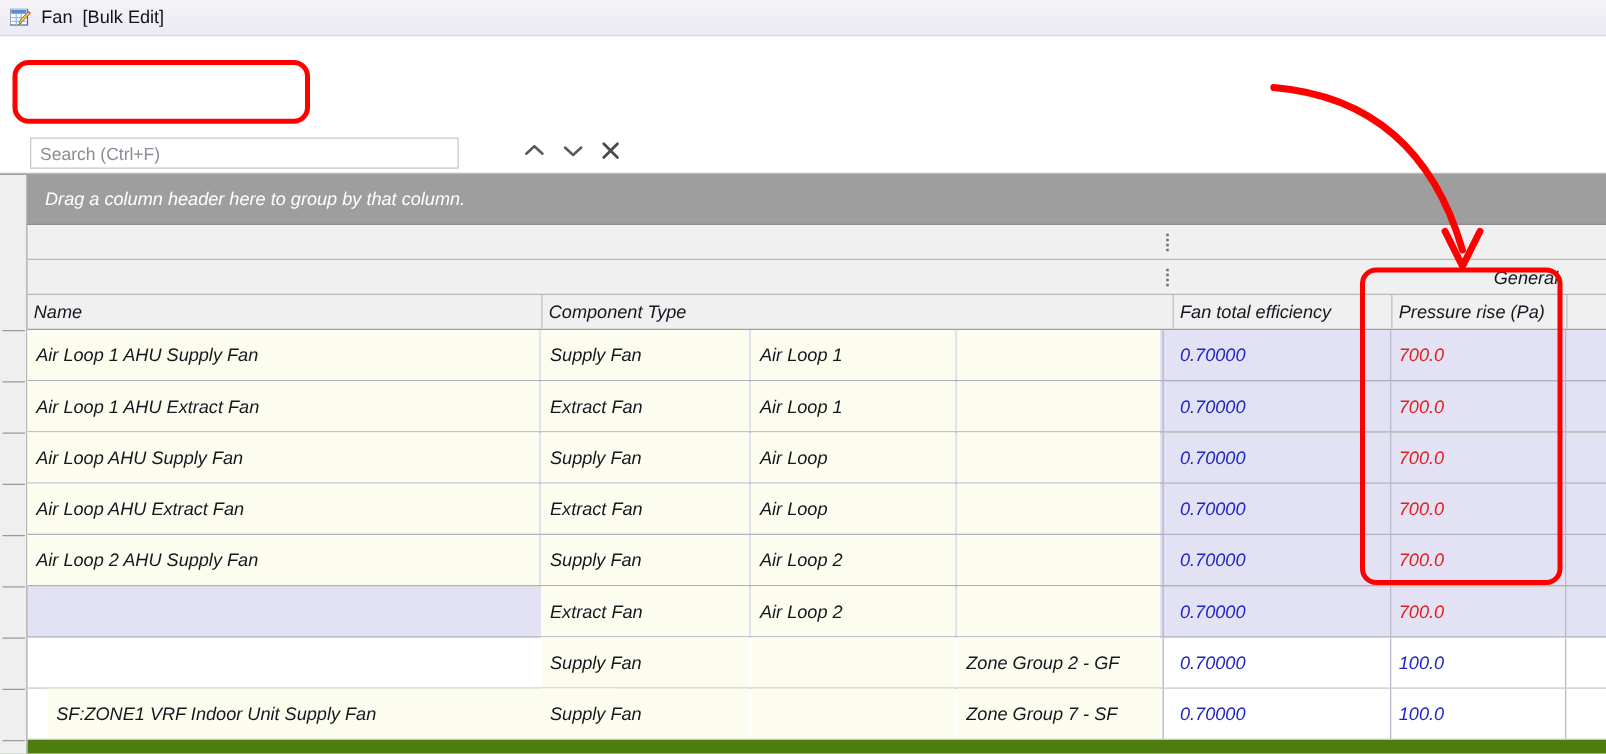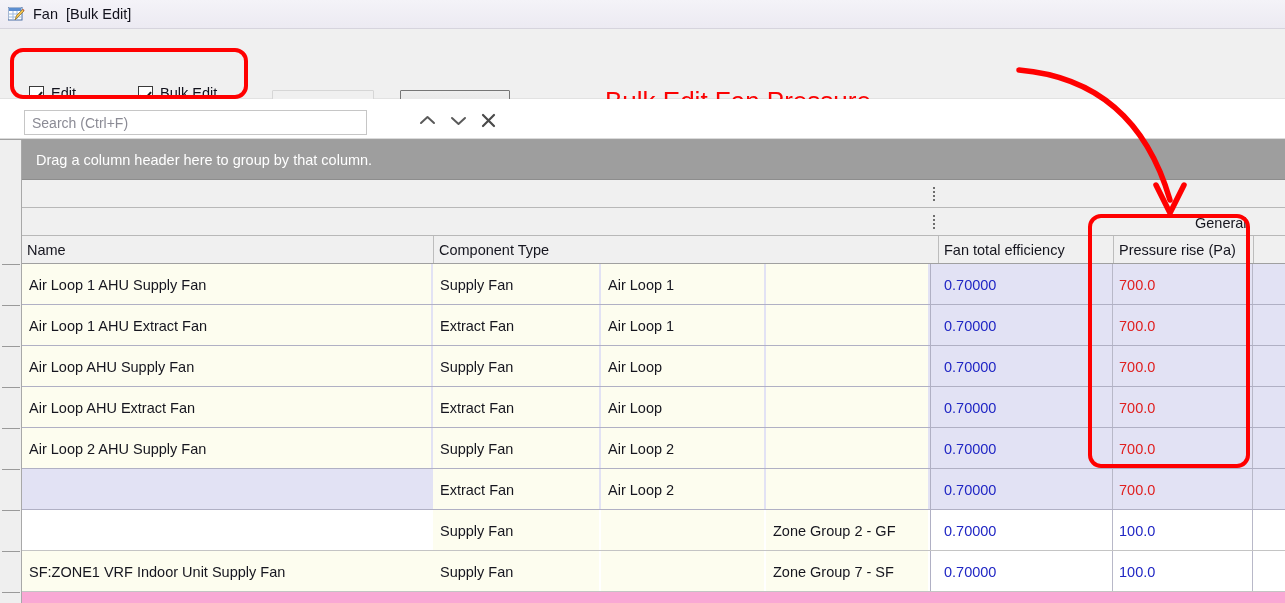--- a/index.html
+++ b/index.html
@@ -66,21 +66,21 @@
     border:1px solid #c6c6c6; background:#ffffff;
     display:flex; align-items:center; padding-left:7px;
     font-size:14px; color:#8b8b95;
   }
   .navicons { position:absolute; left:419px; top:113px; display:flex; gap:14px; align-items:center; }
   .navicons svg { display:block; }
 
   
   .grid {
     position:absolute; left:0; top:139px; width:1285px; height:464px;
-    background:#f9a8d4; border-top:1px solid #a0a0a0;
+    background:#4d7c0f; border-top:1px solid #a0a0a0;font-style:italic;
   }
   .gutter {
     position:absolute; left:0; top:0; width:22px; height:464px;
     background:#efefef; border-right:1px solid #a8a8a8;
   }
   .gutter-tick { position:absolute; left:2px; width:18px; height:1px; background:#9a9a9a; }
 
   .grouppanel {
     position:absolute; left:22px; top:0; width:1263px; height:40px;
     background:#9e9e9e; border-bottom:1px solid #8d8d8d;
@@ -153,38 +153,20 @@
         <line x1="1" y1="10" x2="13" y2="10" stroke="#9dbbe0" stroke-width="1"></line>
         <line x1="5" y1="4" x2="5" y2="13" stroke="#9dbbe0" stroke-width="1"></line>
         <line x1="9" y1="4" x2="9" y2="13" stroke="#9dbbe0" stroke-width="1"></line>
         <path d="M7 13 L8.5 8.5 L14.5 2.5 L16 4 L10 10 Z" fill="#f2c14e" stroke="#8a6d1f" stroke-width="0.7"></path>
         <path d="M14.5 2.5 L16 4 L16.6 3.2 L15.2 1.9 Z" fill="#c94f3d"></path>
       </svg>
     </span>
     <span class="title-text">Fan  [Bulk Edit]</span>
   </div>
 
-  <div class="toolbar">
-
-    <div class="chk-wrap" style="left:29px; top:64px; transform:translateY(-50%);">
-      <span class="chkbox"></span>
-      <span class="chk-label">Edit</span>
-    </div>
-
-    <div class="chk-wrap" style="left:138px; top:64px; transform:translateY(-50%);">
-      <span class="chkbox"></span>
-      <span class="chk-label">Bulk Edit</span>
-    </div>
-
-    <div class="tbtn disabled" style="left:272px; width:102px;">Clear Filters</div>
-
-    <div class="tbtn enabled" style="left:400px; width:110px;">Export...</div>
-
-    <div class="annot">Bulk Edit Fan Pressure</div>
-  </div>
 
   <div class="searchrow"></div>
   <div class="searchbox">Search (Ctrl+F)</div>
   <div class="navicons">
     <span>
       <svg width="17" height="13" viewBox="0 0 17 13">
           <path d="M2 9 L8.5 3 L15 9" stroke="#5a5a5a" stroke-width="2" fill="none" stroke-linecap="round" stroke-linejoin="round"></path>
         </svg>
     </span>
     <span>
@@ -327,21 +309,21 @@
           <div class="cell text" style="left: 579px; width: 163px;"></div>
           <div class="cell text" style="left: 744px; width: 162px;">Zone Group 2 - GF</div>
           <div class="cell " style="left: 916px; width: 174px; color: rgb(32, 38, 196);">0.70000</div>
           <div class="cell " style="left: 1091px; width: 139px; color: rgb(32, 38, 196);">100.0</div>
           <div class="vsep" style="left: 908px;"></div>
           <div class="vsep" style="left: 1090px; background: rgb(184, 184, 200);"></div>
           <div class="vsep" style="left: 1230px; background: rgb(184, 184, 200);"></div>
           <div class="hsep grey" style="top: 40px;"></div>
         </div>
         <div class="row" style="top: 287px; background: rgb(255, 255, 255);">
-          <div class="cell text" style="left: 0px; width: 453px;">SF:ZONE1 VRF Indoor Unit Supply Fan</div>
+          <div class="cell text" style="left: 16px; width: 453px;">SF:ZONE1 VRF Indoor Unit Supply Fan</div>
           <div class="cell text" style="left: 411px; width: 166px;">Supply Fan</div>
           <div class="cell text" style="left: 579px; width: 163px;"></div>
           <div class="cell text" style="left: 744px; width: 162px;">Zone Group 7 - SF</div>
           <div class="cell " style="left: 916px; width: 174px; color: rgb(32, 38, 196);">0.70000</div>
           <div class="cell " style="left: 1091px; width: 139px; color: rgb(32, 38, 196);">100.0</div>
           <div class="vsep" style="left: 908px;"></div>
           <div class="vsep" style="left: 1090px; background: rgb(184, 184, 200);"></div>
           <div class="vsep" style="left: 1230px; background: rgb(184, 184, 200);"></div>
           <div class="hsep grey" style="top: 40px;"></div>
         </div>

